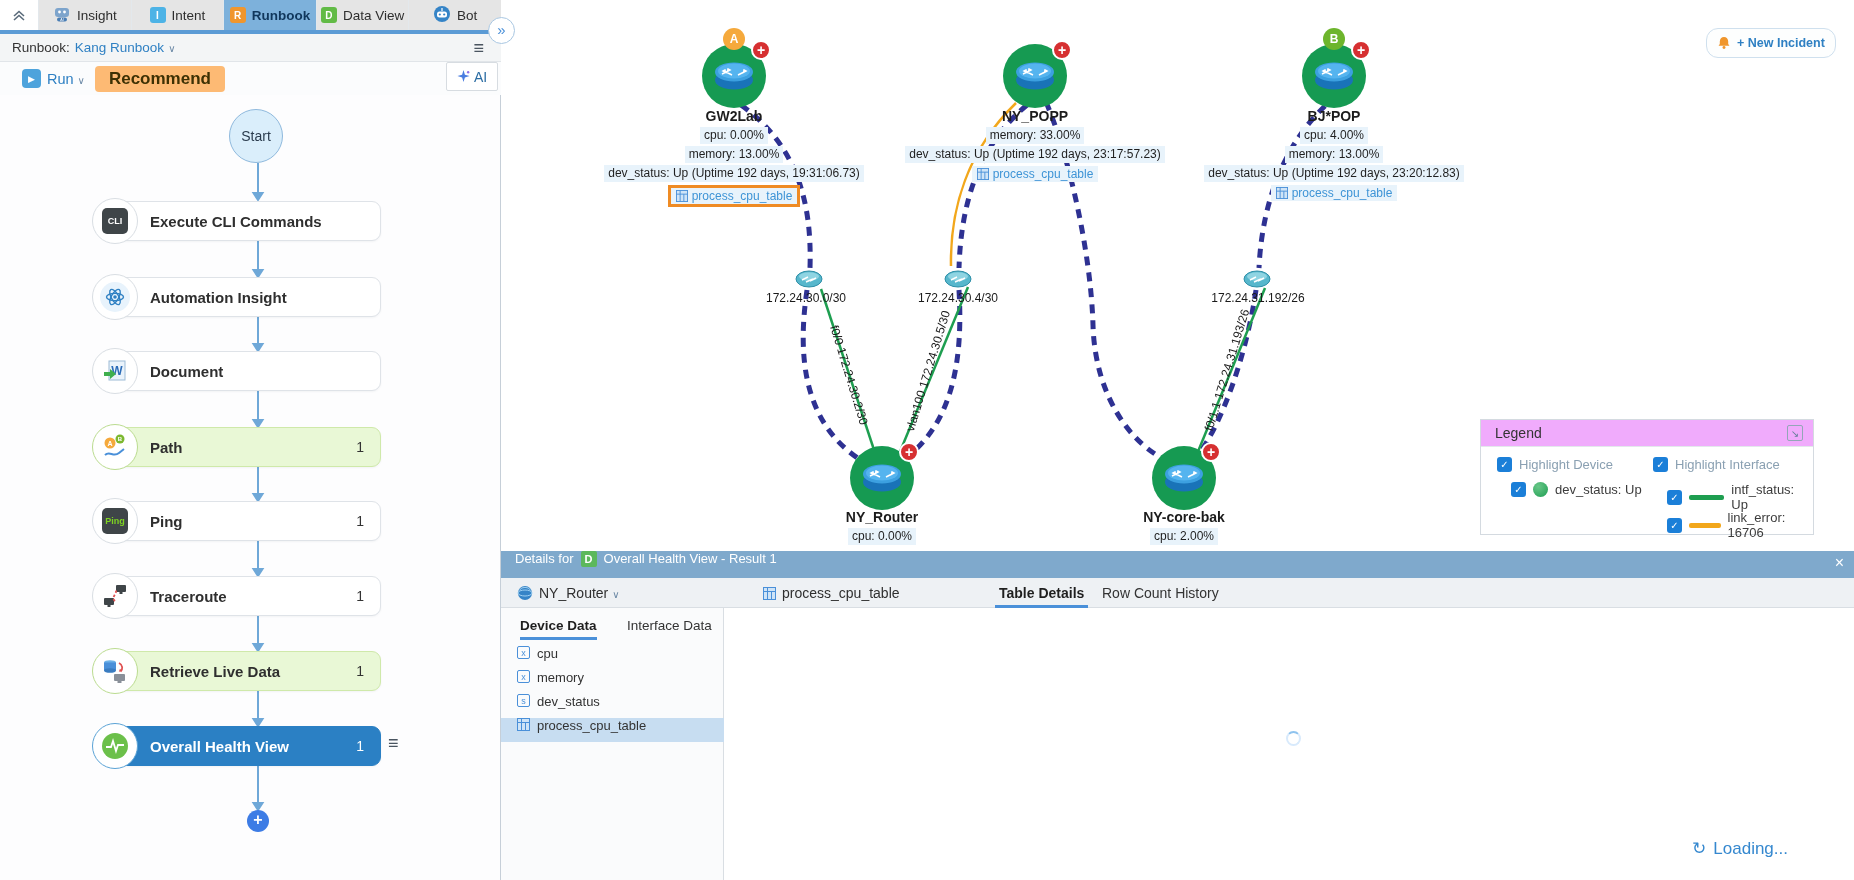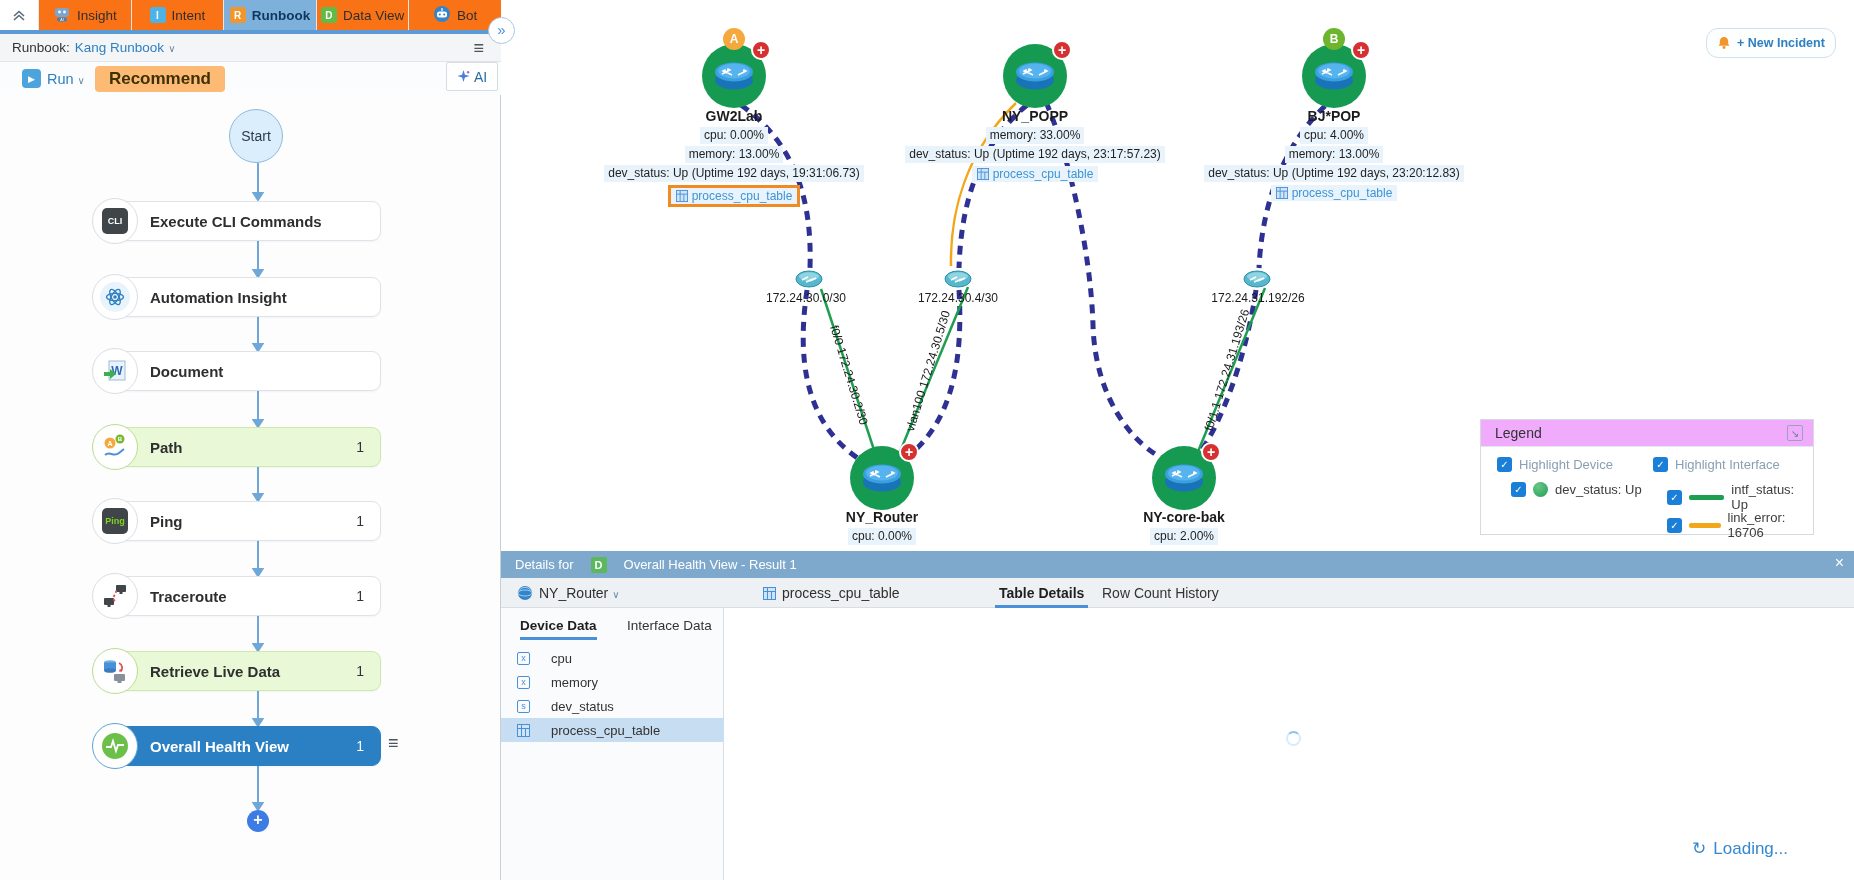--- a/index.html
+++ b/index.html
@@ -4,21 +4,21 @@
 <style>
   * { margin:0; padding:0; box-sizing:border-box; }
   body { font-family:"Liberation Sans", sans-serif; background:#e8eaed; }
   #app { position:relative; width:1854px; height:880px; background:#fff; overflow:hidden; }
 
   
   #left-panel { position:absolute; left:0; top:0; width:501px; height:880px; background:#fdfdfe; border-right:1px solid #c6cfd8; }
   #tabbar { position:absolute; left:0; top:0; width:501px; height:30px; background:#fff; display:flex; align-items:stretch; }
   #tab-strip { position:absolute; left:0; top:30px; width:501px; height:4px; background:#5b9bd5; }
   .collapse-btn { width:38px; display:flex; align-items:center; justify-content:center; cursor:pointer; color:#5a6b7a; }
-  .tab { flex:1; display:flex; align-items:center; justify-content:center; gap:6px; font-size:13.5px; color:#2e2e2e; border-left:1px solid #e3e8ec; cursor:pointer; background:#f97316; }
+  .tab { flex:1; display:flex; align-items:center; justify-content:center; gap:6px; font-size:13.5px; color:#2e2e2e; border-left:1px solid #e3e8ec; cursor:pointer; background:#e5e5e5; }
   .tab.active { background:#7db1db; color:#10375c; font-weight:bold; }
   .sq-ico { width:16px; height:16px; border-radius:3px; color:#fff; font-size:10px; font-weight:bold; display:inline-flex; align-items:center; justify-content:center; }
   .sq-ico.intent { background:#4db3e6; }
   .sq-ico.runbook { background:#f0962d; }
   .sq-ico.dataview { background:#62bb46; }
 
   #runbook-row { position:absolute; left:0; top:34px; width:501px; height:28px; background:#f3f5f6; border-bottom:1px solid #e1e5e9; display:flex; align-items:center; padding:0 12px; font-size:13.5px; }
   #runbook-row .rb-label { color:#333; margin-right:5px; }
   #runbook-row .rb-name { color:#2f80c3; cursor:pointer; }
   .chev::after { content:"∨"; font-size:10px; color:#6a88a5; margin-left:4px; }
@@ -83,35 +83,35 @@
   .legend-row { position:absolute; display:flex; align-items:center; gap:7px; font-size:13px; }
   .legend-head { color:#8aa0b2; }
   .legend-item-label { color:#3c3c3c; }
   .swatch { width:36px; height:5px; border-radius:2px; }
   .dev-dot { width:15px; height:15px; border-radius:50%; background:radial-gradient(circle at 35% 30%, #69c788, #1f9e53); }
 
   #new-incident { position:absolute; left:1706px; top:28px; height:30px; padding:0 10px; background:#fdfefe; border:1px solid #cfe0ee; border-radius:12px; display:flex; align-items:center; gap:6px; font-size:12.5px; font-weight:bold; color:#2f80c3; z-index:10; cursor:pointer; }
 
   
   #details-panel { position:absolute; left:501px; top:551px; width:1353px; height:329px; background:#fff; z-index:20; }
-  #details-header { position:absolute; left:0; top:0; width:1353px; height:27px; background:#7fa9cc; display:flex; align-items:center; padding:0 14px; color:#fff; font-size:13px;gap:10px; }
+  #details-header { position:absolute; left:0; top:0; width:1353px; height:27px; background:#7fa9cc; display:flex; align-items:flex-start; padding:0 14px; color:#fff; font-size:13px; }
   .d-badge { width:16px; height:16px; background:#5cb85c; border-radius:2px; color:#fff; font-size:11px; font-weight:bold; display:inline-flex; align-items:center; justify-content:center; margin:0 7px; }
   #details-close { position:absolute; right:10px; top:3px; color:#fff; font-size:16px; cursor:pointer; }
   #details-close::after { content:"×"; }
   #details-subheader { position:absolute; left:0; top:27px; width:1353px; height:30px; background:#eef1f4; border-bottom:1px solid #d9dee3; }
   #device-selector { position:absolute; left:16px; top:0; height:30px; display:flex; align-items:center; gap:6px; font-size:14px; color:#2f2f2f; cursor:pointer; }
   #table-tab { position:absolute; left:262px; top:0; height:30px; display:flex; align-items:center; gap:6px; font-size:14px; color:#2f2f2f; cursor:pointer; }
   .dtab { position:absolute; top:0; height:30px; display:flex; align-items:center; font-size:14px; color:#333; cursor:pointer; }
   .dtab.active { color:#1f1f1f; font-weight:bold; }
   .dtab.active::after { content:""; position:absolute; left:-4px; right:-4px; bottom:0; height:3px; background:#4a90d9; }
   #subpanel { position:absolute; left:0; top:57px; width:223px; height:272px; background:#fafbfc; border-right:1px solid #d9dee3; }
   .ddtab { position:absolute; top:4px; height:26px; display:flex; align-items:center; font-size:13.5px; color:#333; cursor:pointer; }
   .ddtab.active { color:#1f1f1f; font-weight:bold; }
   .ddtab.active::after { content:""; position:absolute; left:0; right:0; bottom:-2px; height:3px; background:#4a90d9; }
-  .ditem { position:absolute; left:0; width:223px; height:24px; display:flex; align-items:center; gap:21px; padding-left:16px; font-size:13px; color:#333; cursor:pointer; }
+  .ditem { position:absolute; left:0; width:223px; height:24px; display:flex; align-items:flex-start; gap:7px; padding-left:16px; font-size:13px; color:#333; cursor:pointer; }
   .ditem.selected { background:#c7ddf1; }
   .mi { width:13px; height:13px; border:1px solid #4a90d9; border-radius:2px; color:#4a90d9; font-size:9px; display:inline-flex; align-items:center; justify-content:center; flex:0 0 auto; }
   .mi.mx::after { content:"x"; }
   .mi.ms::after { content:"s"; }
   #spinner { position:absolute; left:785px; top:180px; width:15px; height:15px; border-radius:50%; border:2px solid #d8eafc; border-top-color:#8fc3ee; }
   #loading { position:absolute; right:66px; top:287px; display:flex; align-items:center; gap:7px; color:#3588cf; font-size:17px; }
   .refresh-ico::after { content:"↻"; font-size:17px; }
 </style>
 </head>
 <body>

